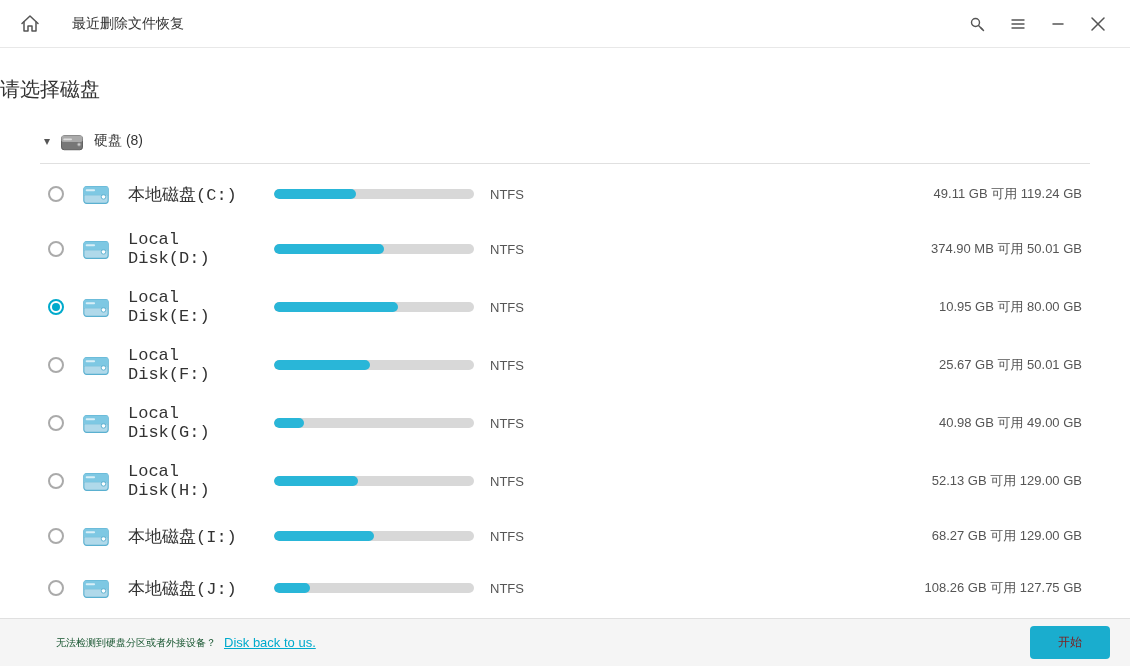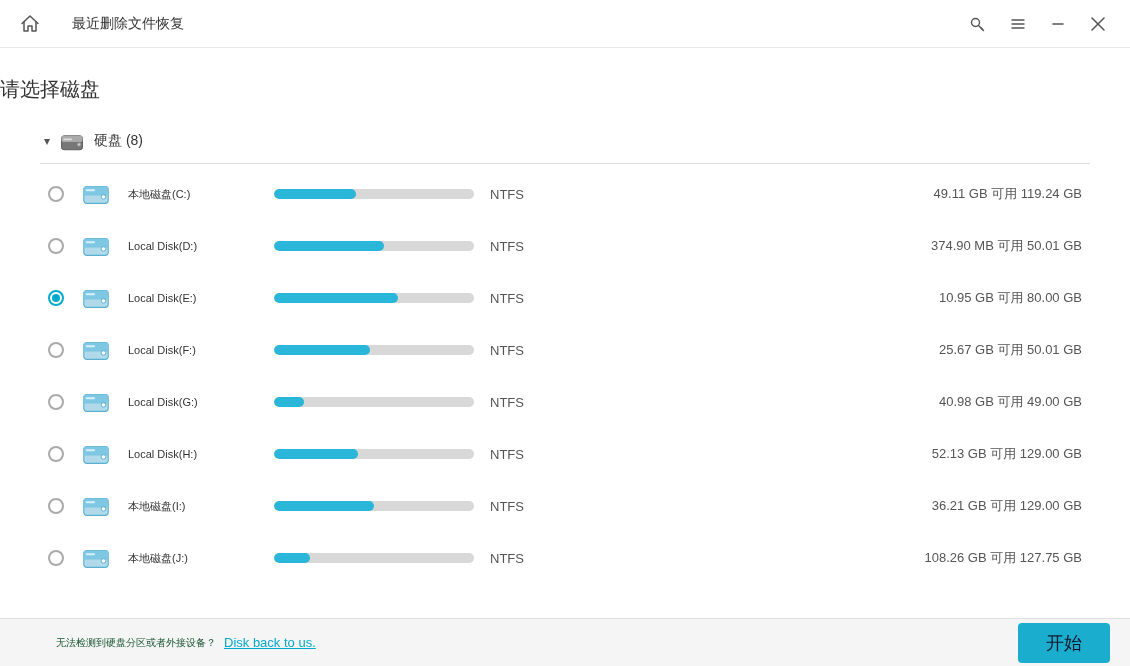--- a/index.html
+++ b/index.html
@@ -139,23 +139,24 @@
       width: 32px;
       height: 32px;
       flex-shrink: 0;
       display: flex;
       align-items: center;
       justify-content: center;
     }
 
     .disk-name {
       width: 130px;
-      font-size: 11px;
+      font-size: 17px;
       color: #333;
       flex-shrink: 0;
+      font-family: Liberation Mono, monospace;
     }
 
     .progress-bar-container {
       width: 200px;
       height: 10px;
       background: #d8d8d8;
       border-radius: 5px;
       overflow: hidden;
       flex-shrink: 0;
     }
@@ -199,25 +200,25 @@
     .feedback-link {
       font-size: 13px;
       color: #00aacc;
       text-decoration: underline;
       cursor: pointer;
       margin-left: 4px;
     }
     .start-btn {
       margin-left: auto;
       background: #1aadce;
-      color: #0f172a;
+      color: #7f1d1d;
       border: none;
       border-radius: 4px;
       padding: 8px 28px;
-      font-size: 18px;
+      font-size: 12px;
       cursor: pointer;
       font-family: Liberation Serif, serif;
     }
 
     
     .hdd-svg { width: 28px; height: 28px; }
     
     .home-svg { width: 20px; height: 20px; }
   </style>
 </head>
@@ -396,21 +397,21 @@
       <circle cx="24" cy="19" r="2.5" fill="#fff" stroke="#5ab0d0" stroke-width="1"></circle>
       <rect x="5" y="11" width="10" height="2" rx="1" fill="#fff" opacity="0.7"></rect>
       <rect x="3" y="17" width="26" height="1" fill="#5ab0d0" opacity="0.3"></rect>
     </svg>
           </div>
           <div class="disk-name">本地磁盘(I:)</div>
           <div class="progress-bar-container">
             <div class="progress-bar-fill" style="width: 50%;"></div>
           </div>
           <div class="fs-type">NTFS</div>
-          <div class="disk-size-info">36.21 GB 可用 129.00 GB</div>
+          <div class="disk-size-info">68.27 GB 可用 129.00 GB</div>
         </div>
         <div class="disk-row">
           <div class="radio-btn"></div>
           <div class="disk-icon">
             <svg viewBox="0 0 32 32" width="30" height="30" fill="none" xmlns="http://www.w3.org/2000/svg">
       <rect x="3" y="8" width="26" height="18" rx="3" fill="#b0d9ea" stroke="#5ab0d0" stroke-width="1.2"></rect>
       <rect x="3" y="8" width="26" height="9" rx="2" fill="#7ec8e3"></rect>
       <circle cx="24" cy="19" r="2.5" fill="#fff" stroke="#5ab0d0" stroke-width="1"></circle>
       <rect x="5" y="11" width="10" height="2" rx="1" fill="#fff" opacity="0.7"></rect>
       <rect x="3" y="17" width="26" height="1" fill="#5ab0d0" opacity="0.3"></rect>

